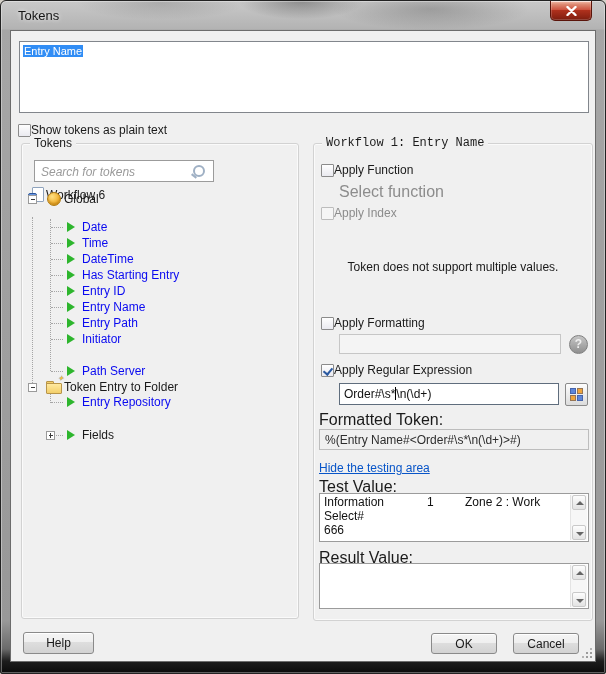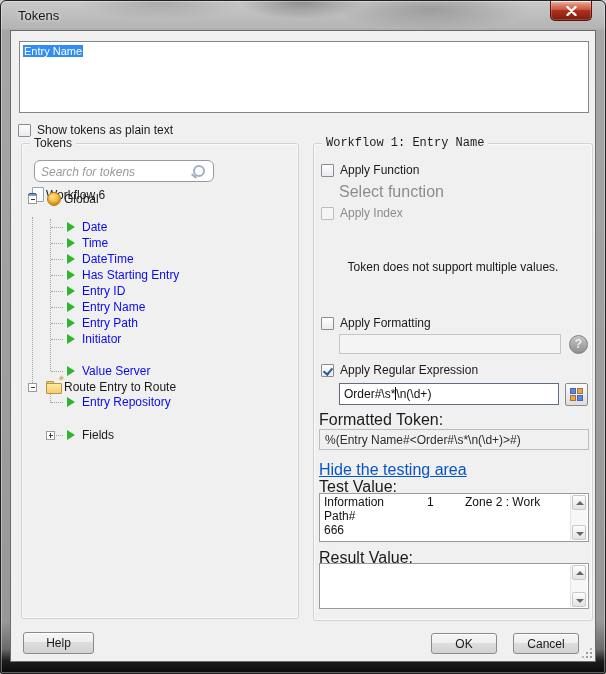--- a/index.html
+++ b/index.html
@@ -17,37 +17,37 @@
   .close-btn{position:absolute;right:13px;top:0;width:42px;height:20px;border:1px solid #5a140a;border-top:none;border-radius:0 0 5px 5px;
     background:linear-gradient(180deg,#f3c0ae 0%,#dd8a73 18%,#cd5440 45%,#b2321e 46%,#8d2313 85%,#7a1d0f 100%);
     box-shadow:inset 0 1px 0 rgba(255,255,255,.55),inset 0 0 0 1px rgba(255,255,255,.18);cursor:pointer;}
   .close-btn svg{position:absolute;left:15px;top:5px;}
   .client{position:absolute;left:9px;top:29px;width:586px;height:632px;background:#f0f0f0;border:1px solid #6c6c6c;}
 
   
   .tb{position:absolute;background:#fff;border:1px solid #9b9b9b;font-size:12px;color:#111;}
   .group{position:absolute;border:1px solid #d2d2d2;border-radius:3px;box-shadow:inset 0 0 0 1px rgba(255,255,255,.65);}
   .group-label{position:absolute;top:-8px;background:#f0f0f0;padding:0 4px;font-size:12px;color:#1c1c1c;white-space:nowrap;}
-  .cb-row{position:absolute;display:flex;align-items:center;gap:6px;font-size:12px;color:#1a1a1a;cursor:default;}
+  .cb-row{position:absolute;display:flex;align-items:center;font-size:12px;color:#1a1a1a;cursor:default;}
   .cb{width:13px;height:13px;border:1px solid #8b8b8b;border-radius:1px;background:linear-gradient(180deg,#fefefe,#eaeaf0);position:relative;flex:none;}
   .cb.checked::after{content:'';position:absolute;left:3px;top:1px;width:4px;height:7px;border-right:2px solid #2b59a0;border-bottom:2px solid #2b59a0;transform:rotate(40deg);}
   .cb.disabled{border-color:#bcbcbc;background:#f5f5f5;}
   .lbl{position:absolute;font-size:16px;color:#1a1a1a;white-space:nowrap;}
   .gray{color:#8c8c8c;}
   .btn{position:absolute;border:1px solid #8a8a8a;border-radius:3px;font-size:12px;color:#1a1a1a;text-align:center;
     background:linear-gradient(180deg,#f5f5f5 0%,#efefef 45%,#dedede 46%,#d2d2d2 100%);
     box-shadow:inset 0 1px 0 #fff;display:flex;align-items:center;justify-content:center;cursor:pointer;}
-  .link{position:absolute;font-size:16px;color:#0855c8;text-decoration:underline;cursor:pointer;white-space:nowrap;}
+  .link{position:absolute;font-size:12px;color:#0855c8;text-decoration:underline;cursor:pointer;white-space:nowrap;}
 
   
   .editor{left:8px;top:10px;width:570px;height:72px;border:1px solid #82868c;padding:2px 3px;}
   .sel{background:#318df5;color:#fff;font-size:11px;padding:0 1px;}
 
   
-  .search{left:23px;top:129px;width:180px;height:22px;border-radius:6px;}
+  .search{left:23px;top:129px;width:180px;height:22px;}
   .ph{position:absolute;left:6px;top:4px;font-style:italic;color:#9a9a9a;font-size:12px;}
   .mag{position:absolute;right:7px;top:3px;width:15px;height:15px;}
   .mag::before{content:'';position:absolute;right:1px;top:1px;width:8px;height:8px;border:2px solid #9fb0c4;border-radius:50%;}
   .mag::after{content:'';position:absolute;left:0;top:11px;width:6px;height:2px;background:#9fb0c4;transform:rotate(38deg);}
 
   
   .tree{position:absolute;left:0;top:156px;width:298px;height:240px;}
   .trow{position:absolute;left:0;right:0;height:16px;cursor:default;}
   .trow.lv2::before{content:'';position:absolute;left:40px;top:8px;width:12px;border-top:1px dotted #a5a5a5;}
   .tlabel{position:absolute;top:1px;font-size:12px;white-space:nowrap;}
@@ -176,26 +176,26 @@
         <div class="trow lv2" style="top: 144px;">
           <span class="ti ti-token" style="left: 53px;"></span>
           <span class="tlabel c-blue" style="left: 71px;">Initiator</span>
         </div>
         <div class="trow lv2" style="top: 160px; margin-top: 47px;">
           <span class="ti ti-token" style="left: 53px;"></span>
           <span class="tlabel c-blue" style="left: 71px;">Entry Repository</span>
         </div>
         <div class="trow lv2" style="top: 176px;">
           <span class="ti ti-token" style="left: 53px;"></span>
-          <span class="tlabel c-blue" style="left: 71px;">Value Server</span>
+          <span class="tlabel c-blue" style="left: 71px;">Path Server</span>
         </div>
         <div class="trow lv1" style="top: 192px;">
           <span class="expander" style="left: 17px;"></span>
           <span class="ti ti-folder" style="left: 35px;"><i class="spark"></i></span>
-          <span class="tlabel c-black" style="left: 53px;">Route Entry to Route</span>
+          <span class="tlabel c-black" style="left: 53px;">Token Entry to Folder</span>
         </div>
         <div class="trow lv2" style="top: 208px; margin-top: 32px;">
           <span class="expander plus" style="left: 35px;"></span>
           <span class="ti ti-token" style="left: 53px;"></span>
           <span class="tlabel c-black" style="left: 71px;">Fields</span>
         </div>
       </div>
 
     <div class="group" style="left:302px;top:112px;width:280px;height:478px;">
       <span class="group-label" style="left:8px;font-family:Liberation Mono, monospace;">Workflow 1: Entry Name</span>
@@ -238,21 +238,21 @@
     <span class="lbl" style="left:308px;top:380px;">Formatted Token:</span>
     <div class="tb readonly" style="left:308px;top:398px;width:270px;height:21px;padding:3px 5px;">%(Entry Name#&lt;Order#\s*\n(\d+)&gt;#)</div>
 
     <a class="link" style="left:308px;top:430px;">Hide the testing area</a>
 
     <span class="lbl" style="left:308px;top:447px;">Test Value:</span>
     <div class="tb ta" style="left:308px;top:462px;width:270px;height:49px;">
       <div class="row1">
         <span class="col1">Information</span><span class="col2">1</span><span>Zone 2 : Work</span>
       </div>
-      <div>Path#</div>
+      <div>Select#</div>
       <div>666</div>
       <div class="vscroll">
         <div class="sbtn up"></div>
         <div class="sbtn down"></div>
       </div>
     </div>
 
     <span class="lbl" style="left:308px;top:518px;">Result Value:</span>
     <div class="tb ta" style="left:308px;top:532px;width:270px;height:46px;">
       <span></span>

